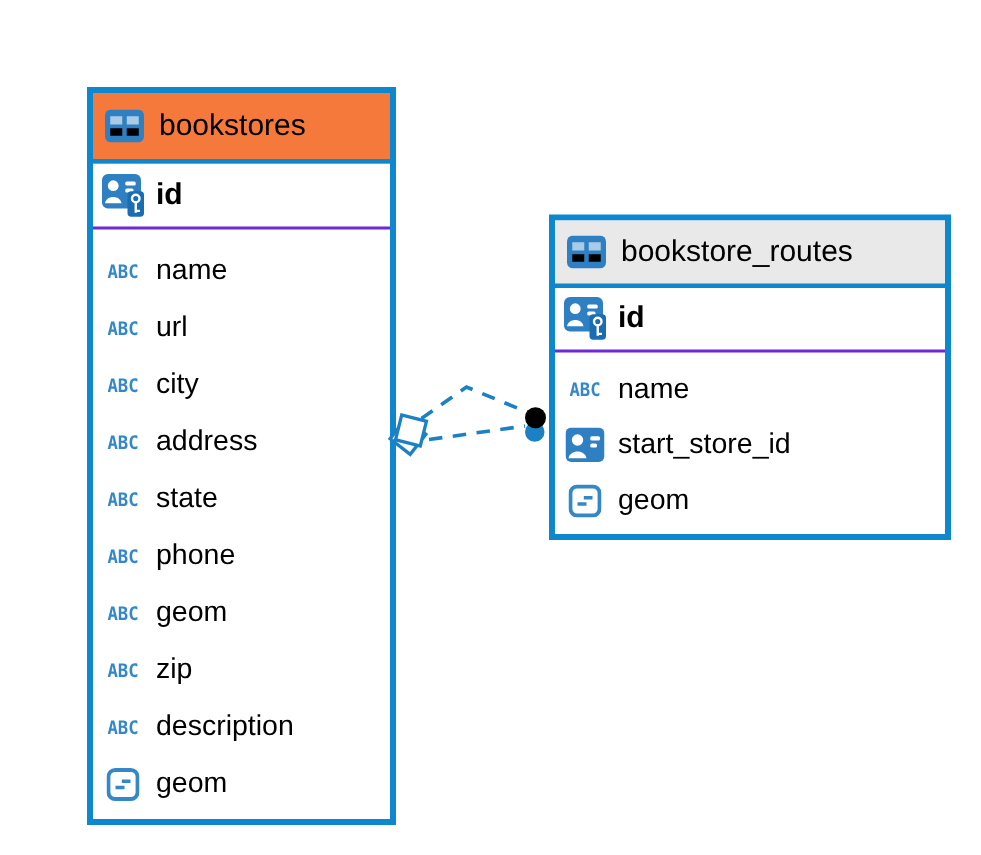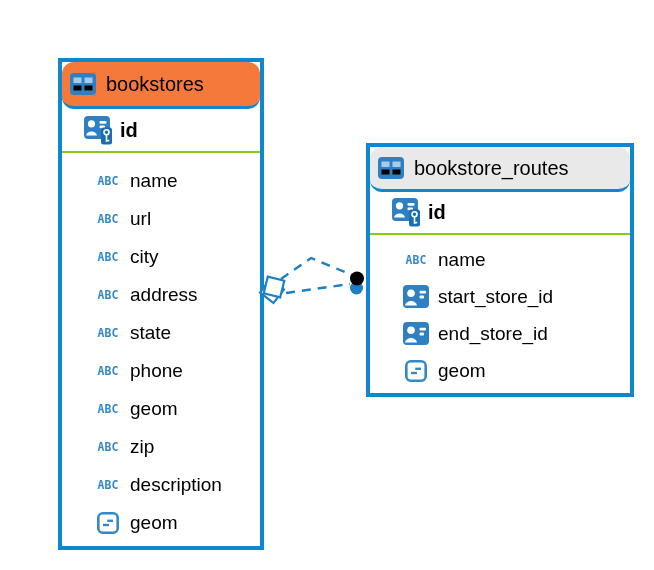--- a/index.html
+++ b/index.html
@@ -9,33 +9,33 @@
   }
   .table-card {
     position:absolute; box-sizing:border-box; background:#ffffff;
     border:4px solid #0d87cd;
   }
   #table-bookstores { left:58px; top:58px; width:206px; }
   #table-routes     { left:366px; top:143px; width:268px; }
 
   .table-header {
     display:flex; align-items:center; gap:9px; height:44px; padding:0 7px;
-    border-bottom:3px solid #0d87cd; font-size:20px; white-space:nowrap;border-radius:12px;
+    border-bottom:3px solid #0d87cd; font-size:20px; white-space:nowrap;
   }
   #table-routes .table-header { height:42px; }
   .header-orange { background:#f5793b; }
   .header-gray   { background:#e9e9e9; }
 
   .pk-row {
-    display:flex; align-items:center; gap:8px; height:42px; padding:0 22px;
-    border-bottom:2px solid #84cc16; font-size:20px; font-weight:bold;
+    display:flex; align-items:center; gap:8px; height:42px; padding:0 6px;
+    border-bottom:2px solid #6d28d9; font-size:20px; font-weight:bold;
   }
   #table-routes .pk-row { height:41px; }
 
-  .cols { padding:9px 6px 4px;margin-left:26px; }
+  .cols { padding:9px 6px 4px; }
   #table-routes .cols { padding:6px 6px 4px; }
   .col-row { display:flex; align-items:center; gap:8px; height:38px; font-size:19px; white-space:nowrap; }
   #table-routes .col-row { height:37px; }
 
   .icon-slot { width:28px; min-width:28px; display:flex; justify-content:center; align-items:center; }
   .abc-glyph {
     font-family:"DejaVu Sans Mono", monospace; font-weight:bold;
     font-size:11.5px; letter-spacing:0px; color:#3488c8; transform:scaleY(1.08);
   }
 
@@ -174,28 +174,20 @@
       <div class="col-row">
         <span class="icon-slot">
           <svg width="26" height="23" viewBox="0 0 26 23">
               <use href="#ico-person"></use>
             </svg>
         </span>
         <span>start_store_id</span>
       </div>
       <div class="col-row">
         <span class="icon-slot">
-          <svg width="26" height="23" viewBox="0 0 26 23">
-              <use href="#ico-person"></use>
-            </svg>
-        </span>
-        <span>end_store_id</span>
-      </div>
-      <div class="col-row">
-        <span class="icon-slot">
           <svg width="22" height="22" viewBox="0 0 22 22">
               <use href="#ico-geometry"></use>
             </svg>
         </span>
         <span>geom</span>
       </div>
     </div>
   </div>
 
   <svg class="connector-overlay" viewBox="0 0 654 570">

